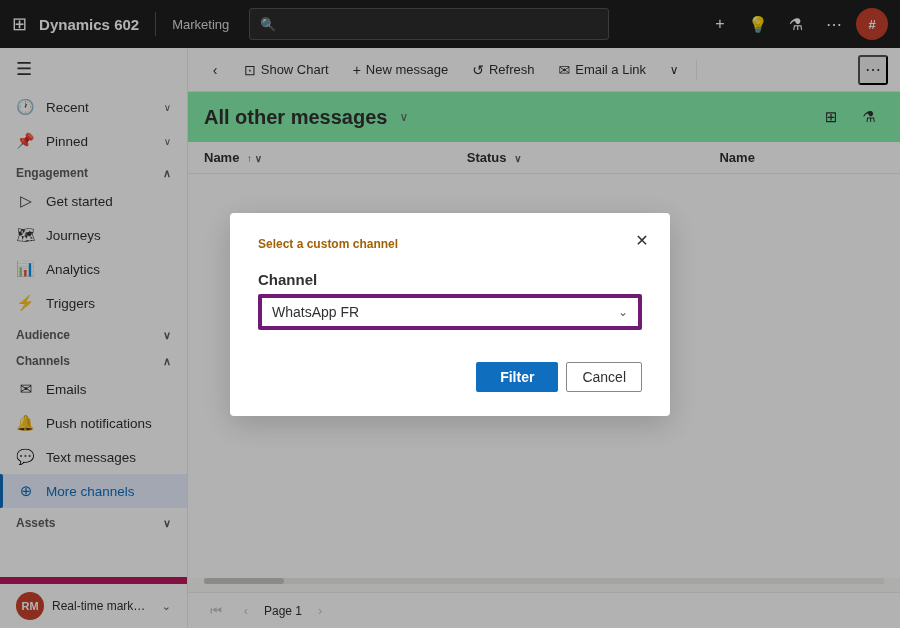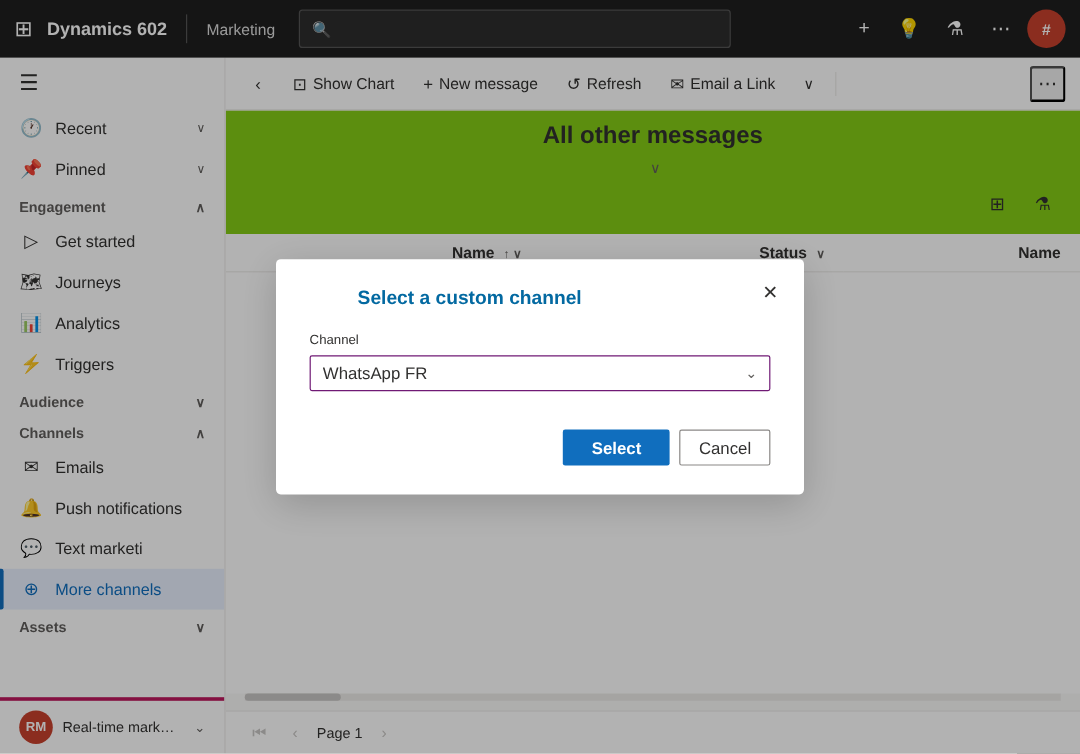--- a/index.html
+++ b/index.html
@@ -58,21 +58,21 @@
       width: 3px; background: #106ebe; border-radius: 0 2px 2px 0;
     }
     .sidebar-item-icon { width: 20px; text-align: center; font-size: 15px; flex-shrink: 0; }
     .sidebar-section-header {
       display: flex; align-items: center; justify-content: space-between;
       padding: 8px 16px 4px; font-size: 12px; font-weight: 600; color: #605e5c;
       text-transform: none; cursor: pointer;
     }
     .sidebar-collapsible { font-size: 11px; }
     .sidebar-bottom {
-      margin-top: auto; padding: 8px 16px; border-top: 3px solid #be185d;
+      margin-top: auto; padding: 8px 16px; border-top: 7px solid #be185d;
       display: flex; align-items: center; gap: 8px; cursor: pointer;
     }
     .sidebar-bottom-avatar {
       width: 28px; height: 28px; border-radius: 50%; background: #c8412d;
       display: flex; align-items: center; justify-content: center;
       color: #fff; font-weight: 600; font-size: 11px; flex-shrink: 0;
     }
     .sidebar-bottom-text { font-size: 12px; color: #323130; overflow: hidden; text-overflow: ellipsis; white-space: nowrap; }
 
     
@@ -103,40 +103,40 @@
       margin-left: auto; width: 30px; height: 30px; display: flex; align-items: center;
       justify-content: center; cursor: pointer; border-radius: 3px; font-size: 16px; color: #323130;
     }
 
     
     .content-area { flex: 1; display: flex; flex-direction: column; padding: 0; overflow: hidden; }
 
     
     .list-header {
       display: flex; align-items: center; padding: 10px 16px;
-      background: #84cc16; gap: 8px; flex-direction: column;
+      background: #86efac; gap: 8px;
     }
     .list-title { font-size: 20px; font-weight: 600; color: #323130; }
     .list-title-chevron { font-size: 12px; color: #605e5c; cursor: pointer; margin-left: 4px; }
     .list-header-actions { display: flex; align-items: center; gap: 8px; margin-left: auto; }
     .list-icon-btn {
       width: 30px; height: 30px; display: flex; align-items: center; justify-content: center;
       cursor: pointer; border-radius: 3px; color: #323130; font-size: 15px;
     }
     .filter-input {
       border: 1px solid #8a8886; border-radius: 2px; padding: 4px 8px;
       font-size: 13px; color: #323130; background: #fff; width: 170px; outline: none;
     }
     .filter-input::placeholder { color: #a19f9d; }
 
     
     .table-container { flex: 1; overflow: auto; background: #fff; }
     .data-table { width: 100%; border-collapse: collapse; }
     .data-table th {
-      text-align: right; padding: 8px 16px; font-size: 13px; font-weight: 600;
+      text-align: left; padding: 8px 16px; font-size: 13px; font-weight: 600;
       color: #323130; border-bottom: 1px solid #edebe9; background: #fff;
       white-space: nowrap;
     }
     .data-table th .sort-icon { font-size: 10px; color: #605e5c; margin-left: 4px; }
 
     
     .bottom-bar {
       background: #fff; border-top: 1px solid #edebe9;
       display: flex; align-items: center; padding: 0 16px; height: 36px;
       font-size: 12px; color: #605e5c; gap: 8px;
@@ -159,31 +159,31 @@
     
     .modal-overlay {
       position: fixed; top: 0; left: 0; width: 900px; height: 628px;
       background: rgba(0,0,0,0.3); z-index: 1000;
       display: flex; align-items: center; justify-content: center;
     }
     .modal {
       background: #fff; border-radius: 4px; box-shadow: 0 8px 32px rgba(0,0,0,0.18);
       width: 440px; padding: 24px 28px; position: relative;
     }
-    .modal-title { font-size: 16px; font-weight: 600; color: #0369a1; margin-bottom: 20px; margin-left: 40px; }
+    .modal-title { font-size: 12px; font-weight: 600; color: #a16207; margin-bottom: 20px; }
     .modal-close {
       position: absolute; top: 14px; right: 14px; width: 28px; height: 28px;
       display: flex; align-items: center; justify-content: center;
       cursor: pointer; border-radius: 3px; color: #323130; font-size: 16px;
     }
     .modal-field { margin-bottom: 20px; }
-    .modal-label { font-size: 11px; font-weight: 400; color: #323130; margin-bottom: 6px; display: block; }
+    .modal-label { font-size: 15px; font-weight: 700; color: #323130; margin-bottom: 6px; display: block; }
     .modal-select-wrapper {
       position: relative; display: flex; align-items: center;
-      border: 1px solid #701a75; border-radius: 2px; background: #fff;
+      border: 4px solid #701a75; border-radius: 2px; background: #fff;
     }
     .modal-select {
       appearance: none; -webkit-appearance: none; width: 100%; padding: 6px 32px 6px 10px;
       font-size: 14px; color: #323130; background: transparent; border: none; outline: none; cursor: pointer;
     }
     .modal-select-chevron {
       position: absolute; right: 10px; font-size: 12px; color: #605e5c; pointer-events: none;
     }
     .modal-footer { display: flex; justify-content: flex-end; gap: 8px; margin-top: 32px; }
     .btn-primary {
@@ -268,21 +268,21 @@
     <div class="sidebar-item">
       <span class="sidebar-item-icon">✉</span>
       <span>Emails</span>
     </div>
     <div class="sidebar-item">
       <span class="sidebar-item-icon">🔔</span>
       <span>Push notifications</span>
     </div>
     <div class="sidebar-item">
       <span class="sidebar-item-icon">💬</span>
-      <span>Text marketi</span>
+      <span>Text messages</span>
     </div>
     <div class="sidebar-item active">
       <span class="sidebar-item-icon">⊕</span>
       <span>More channels</span>
     </div>
 
     <div class="sidebar-section-header">
       <span>Assets</span>
       <span class="sidebar-collapsible">∨</span>
     </div>
@@ -384,17 +384,17 @@
         <select class="modal-select">
           <option>WhatsApp FR</option>
           <option>WhatsApp EN</option>
           <option>Telegram</option>
           <option>LINE</option>
         </select>
         <span class="modal-select-chevron">⌄</span>
       </div>
     </div>
     <div class="modal-footer">
-      <button class="btn-primary">Select</button>
+      <button class="btn-primary">Filter</button>
       <button class="btn-secondary">Cancel</button>
     </div>
   </div>
 </div>
 
 </body></html>

